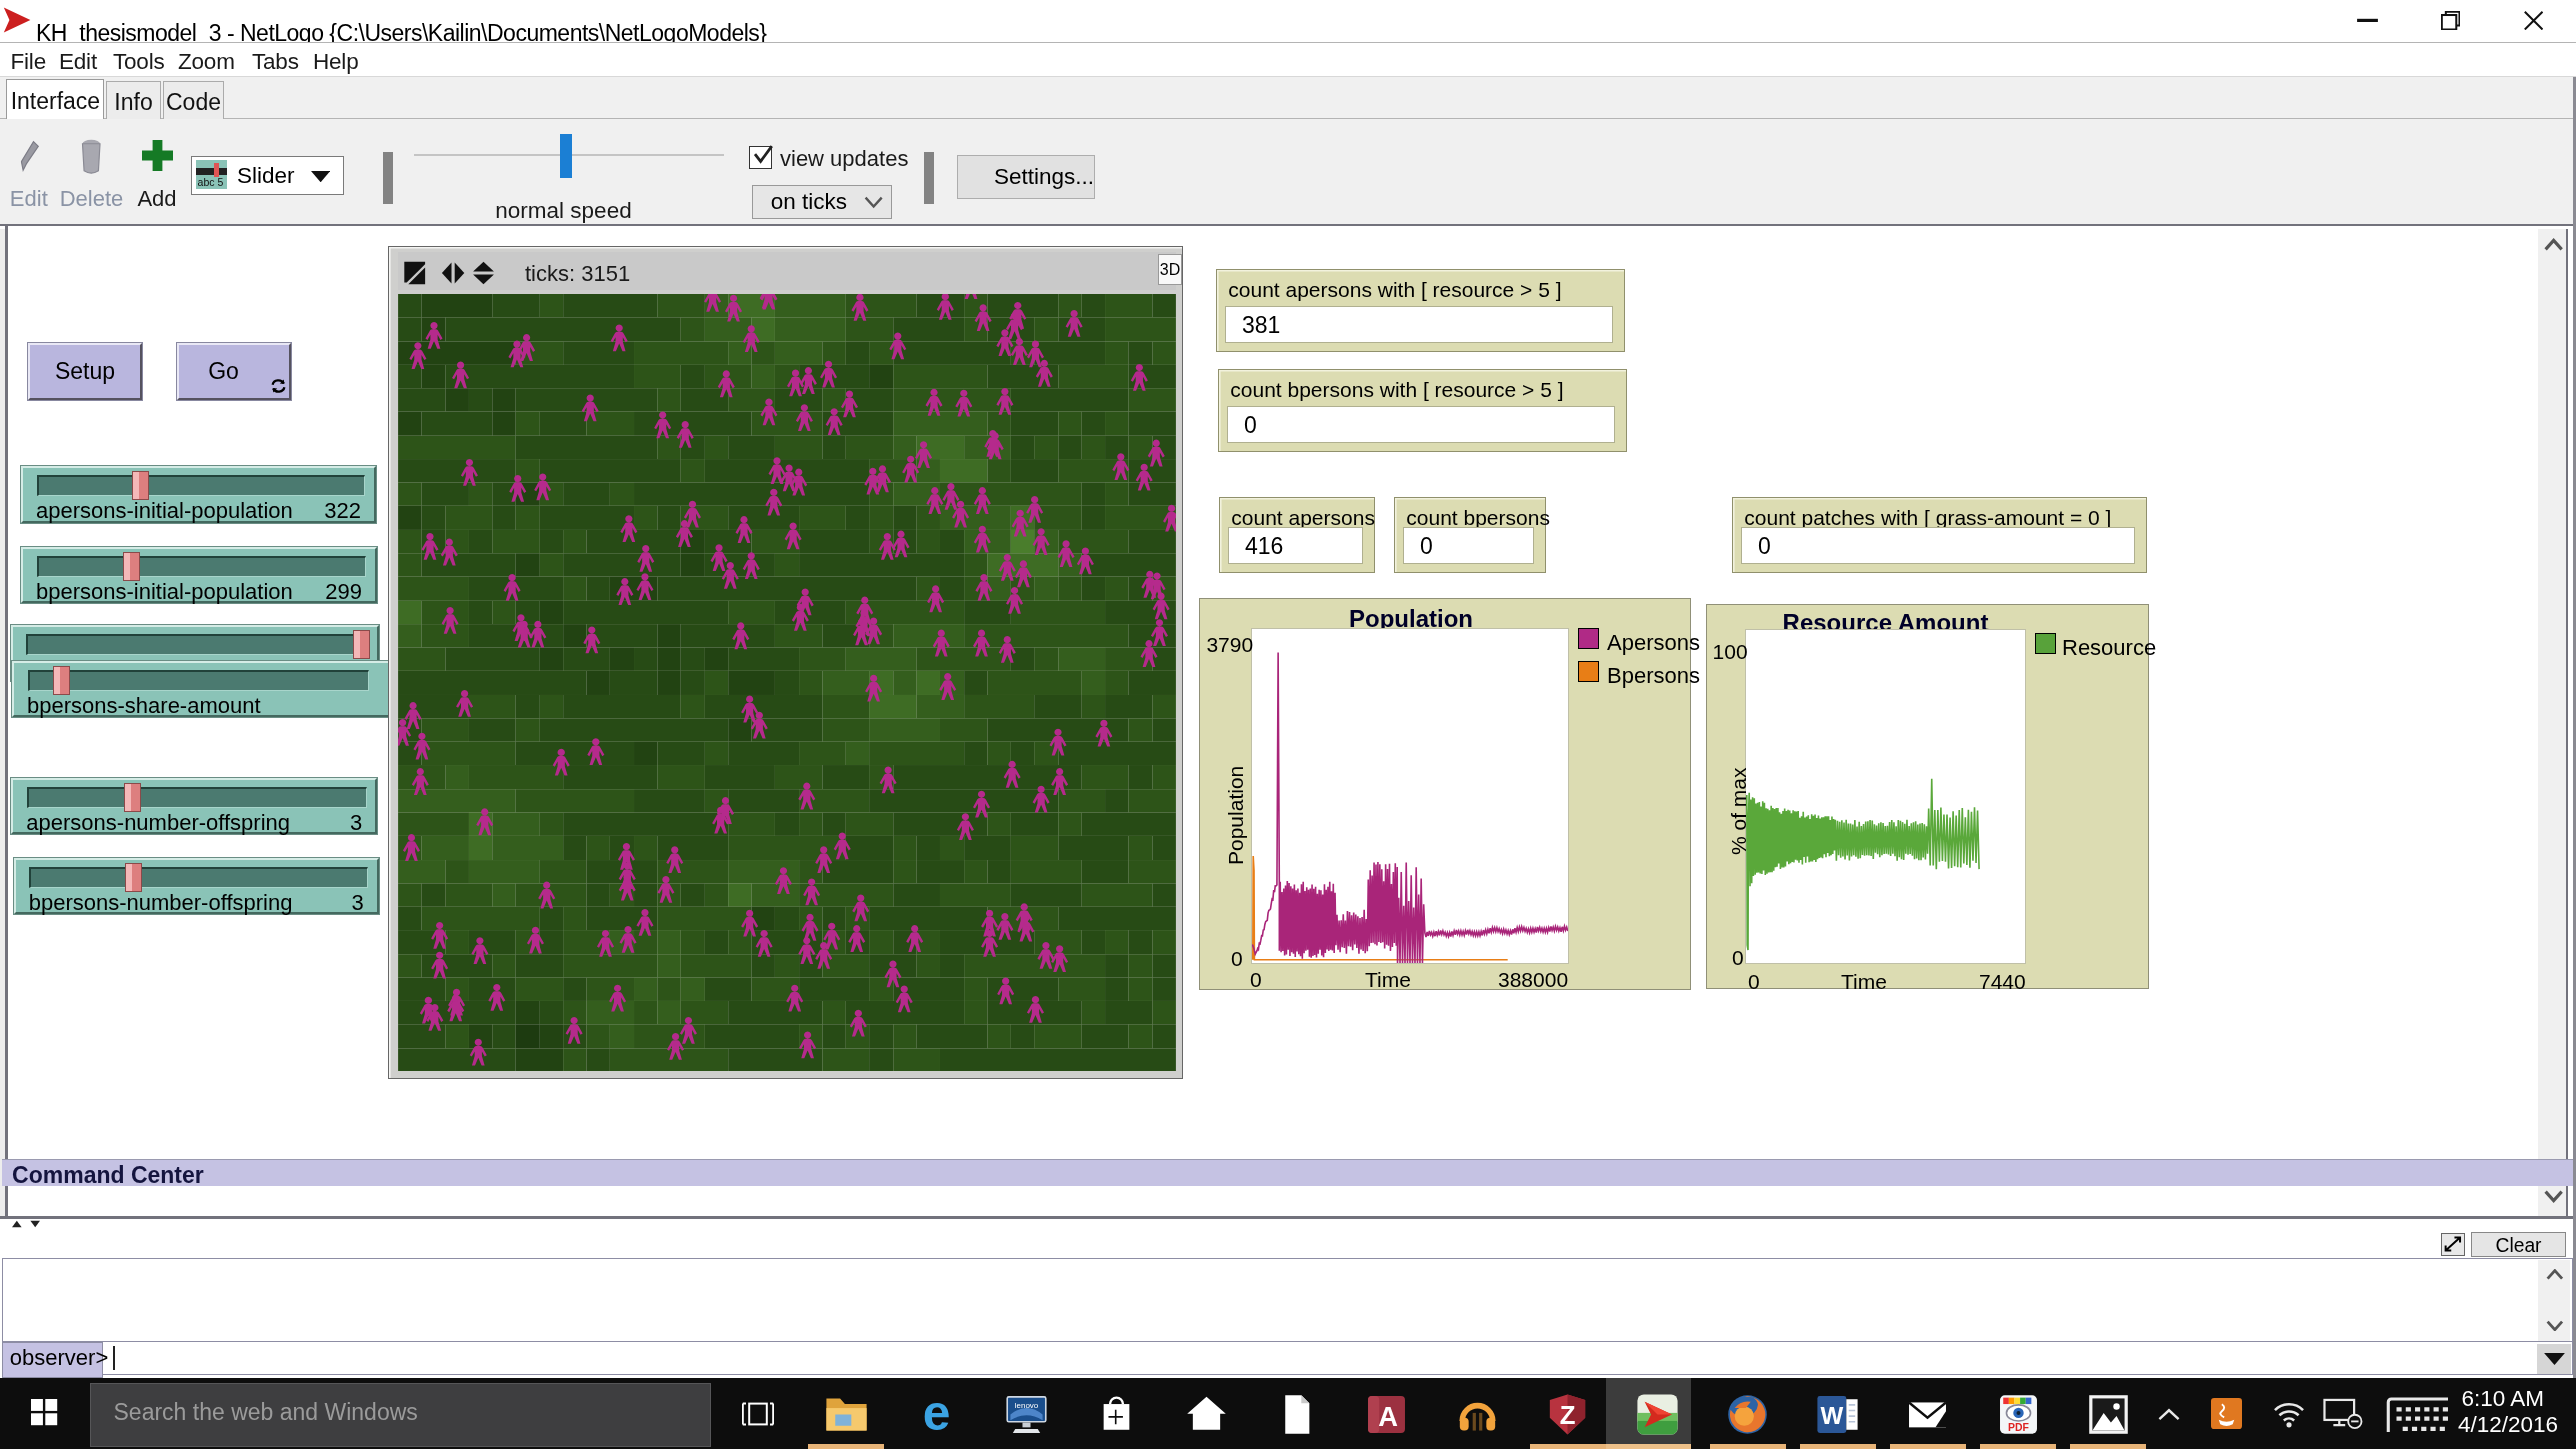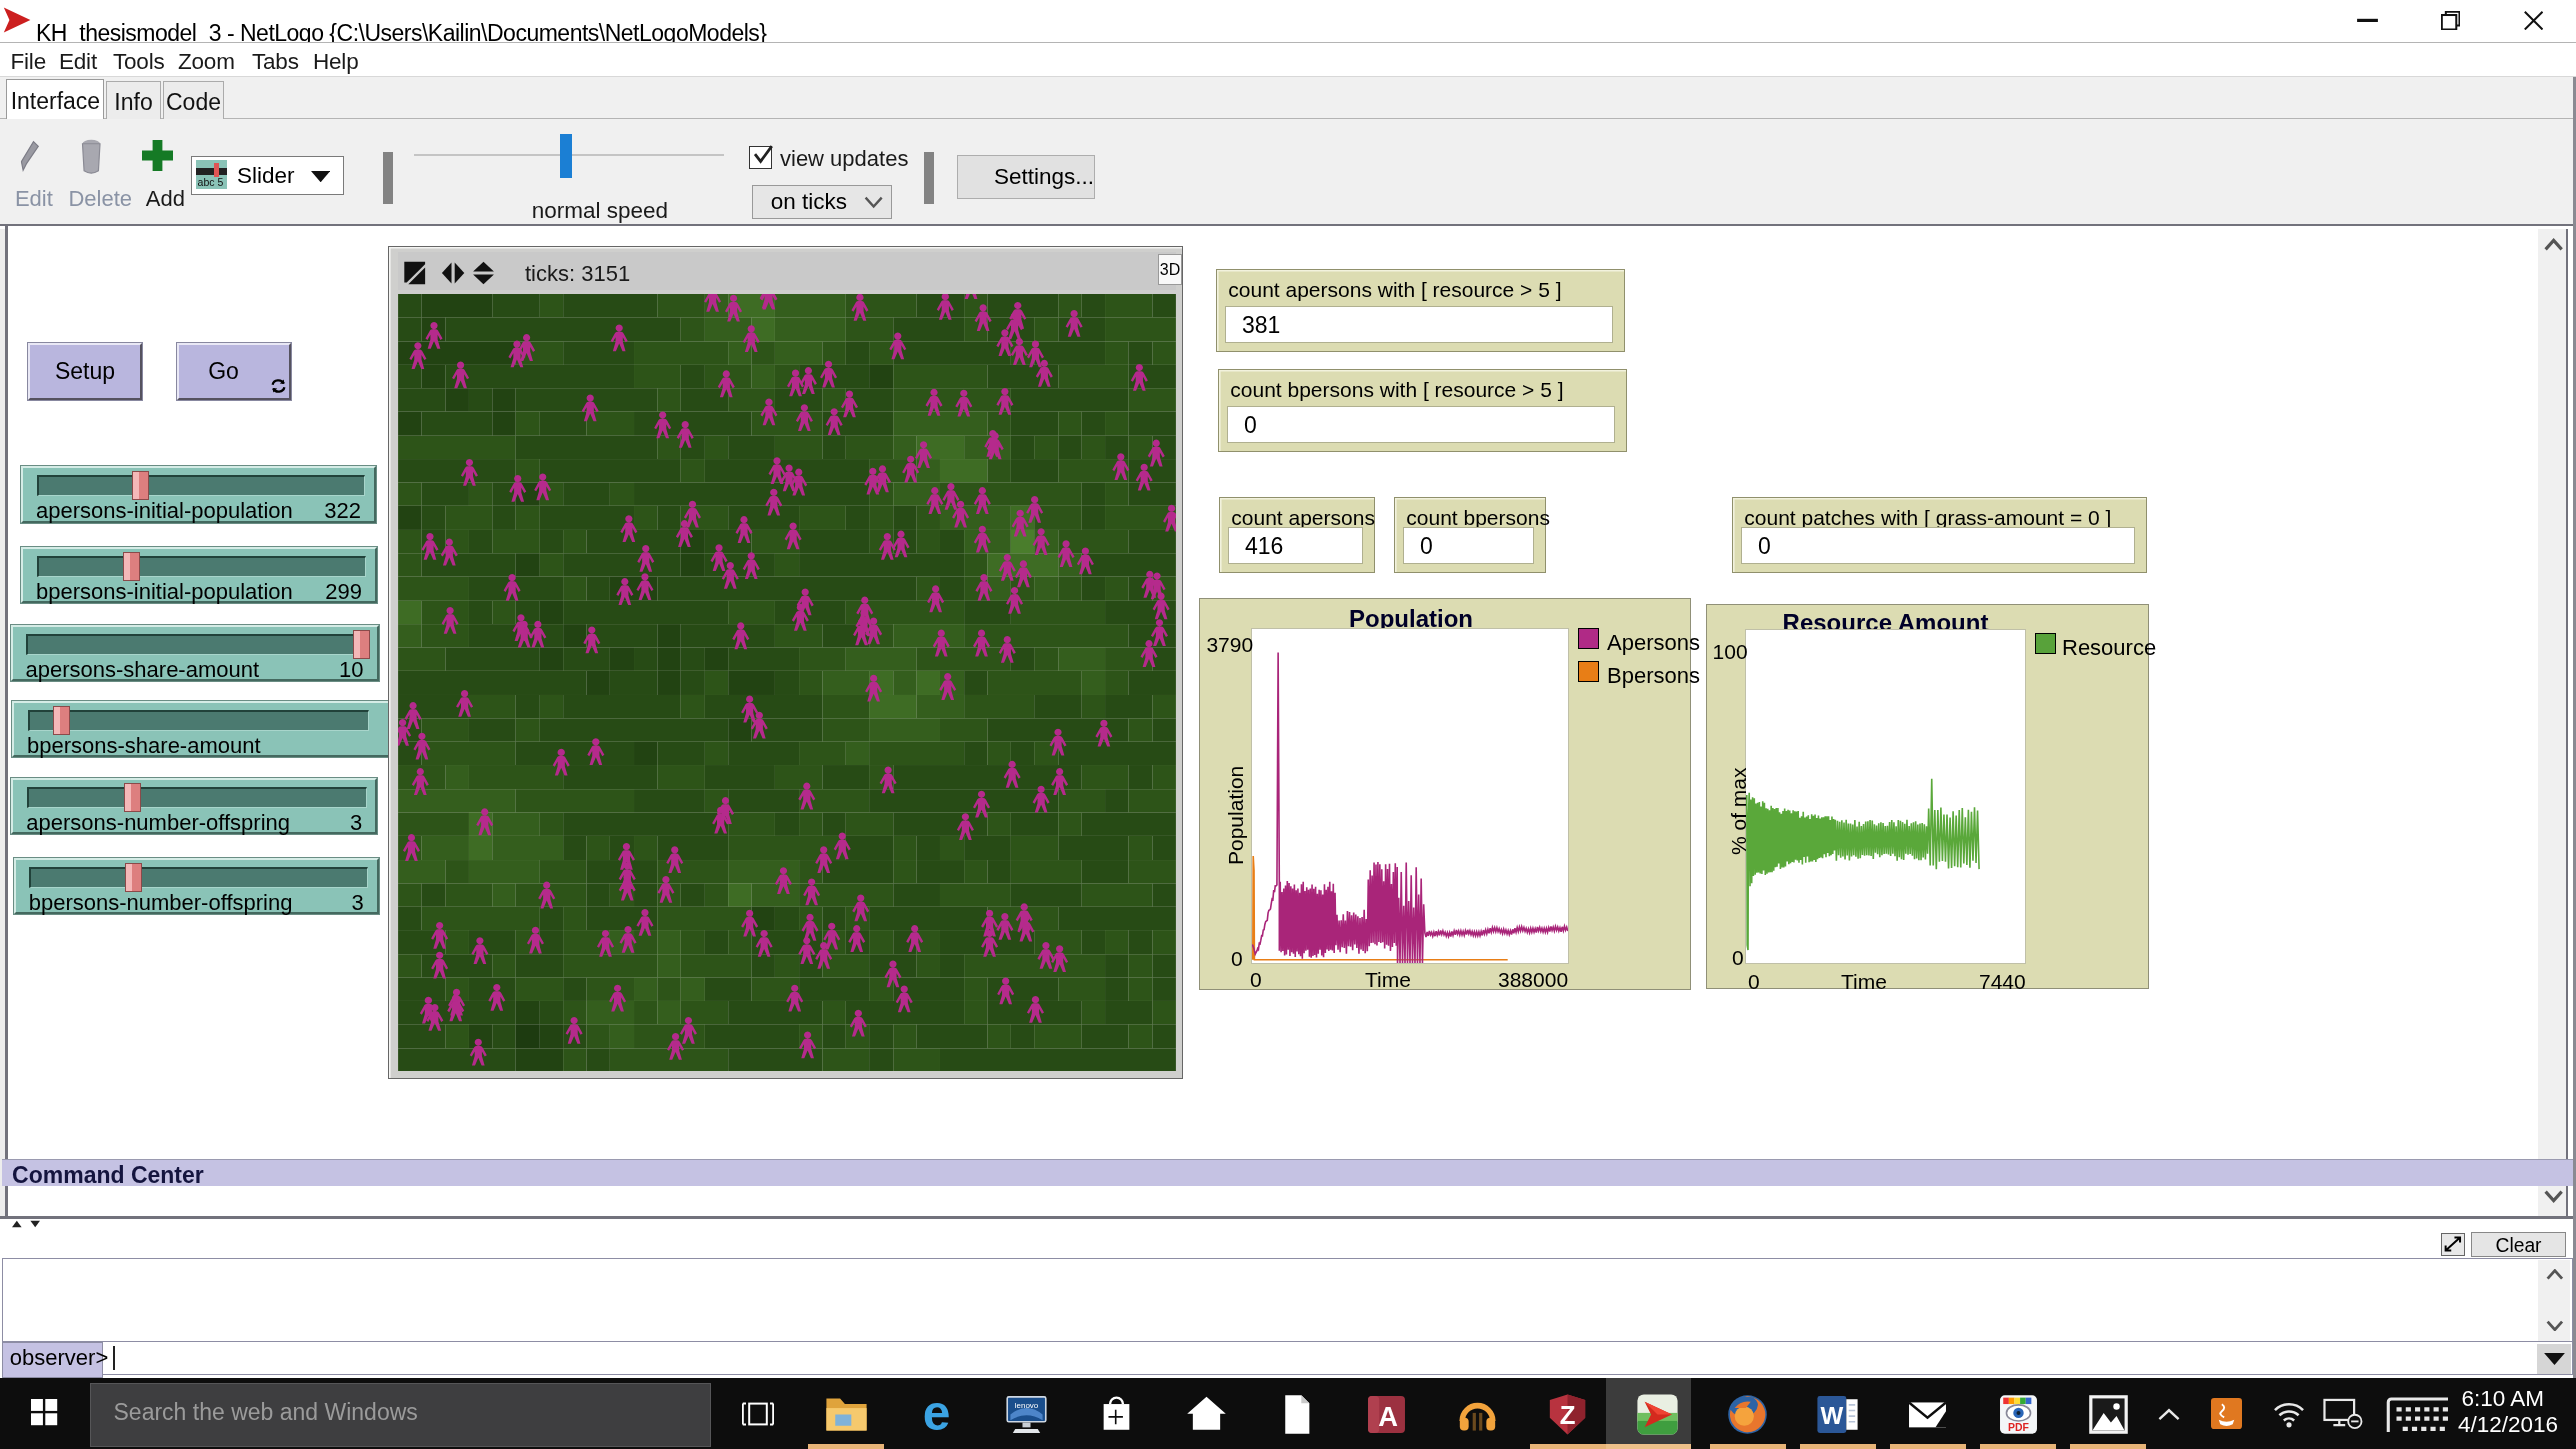--- a/index.html
+++ b/index.html
@@ -6,21 +6,21 @@
 .abs{position:absolute}
 #titlebar{left:0;top:0;width:2576px;height:42px;background:#fff}
 #title{left:36px;top:20px;font-size:23px;letter-spacing:-0.5px;color:#000}
 #menubar{left:0;top:42px;width:2576px;height:35px;background:#fff;border-top:0.8px solid #b4b4b4;border-bottom:0.8px solid #d8d8d8}
 .mi{position:absolute;top:6.4px;font-size:22.5px;letter-spacing:-0.2px;color:#1a1a1a}
 #tabbar{left:0;top:77px;width:2576px;height:42px;background:#f0f0f0;border-bottom:0.8px solid #b4b4b4}
 .tab{position:absolute;top:4px;height:38px;font-size:23px;color:#111;text-align:center;
  border:0.8px solid #ababab;border-bottom:none;background:#ececec;padding-top:7.2px}
 .tabsel{background:#fff;border-color:#9a9a9a;z-index:2;top:2.4px!important;height:40px!important}
 #toolbar{left:0;top:119px;width:2576px;height:107px;background:#f0f0f0;border-bottom:2.4px solid #72727c}
-.tbl{position:absolute;font-size:22px;color:#1a1a1a;text-align:right}
+.tbl{position:absolute;font-size:22px;color:#1a1a1a;text-align:center}
 .tbg{color:#8a93a5}
 .vsep{position:absolute;width:9.7px;height:52px;background:#838383}
 #canvas{left:4.8px;top:226px;width:2564px;height:992px;background:#fff;border-left:3.2px solid #72727c}
 .btn{position:absolute;background:#b9b6de;border-top:2.4px solid #e9e8f5;border-left:2.4px solid #e9e8f5;
  border-right:2.4px solid #55525f;border-bottom:2.4px solid #55525f;outline:0.8px solid #8888a0;
  font-size:23px;color:#000;display:flex;align-items:center;justify-content:center}
 .sl{position:absolute;background:#8ac3b7;border-top:2.4px solid #d5ece6;border-left:2.4px solid #d5ece6;
  border-right:2.4px solid #44695f;border-bottom:2.4px solid #44695f;outline:0.8px solid #6a8d84}
 .slg{position:absolute;height:21px;background:#4b7a70;border-top:2.4px solid #21423a;border-left:2.4px solid #21423a;
  border-right:1.6px solid #a8d5cb;border-bottom:1.6px solid #a8d5cb}
@@ -148,21 +148,21 @@
 <div class="slh" style="left:100px;top:3.2px"></div>
 <div class="sll">bpersons-initial-population</div>
     <div class="slv">299</div>
   </div>
 <div class="sl" style="left:10.5px;top:625px;width:368px;height:56px">
 <div class="slg" style="left:13.7px;top:7.2px;width:342px"></div>
 <div class="slh" style="left:340px;top:3.2px"></div>
 <div class="sll">apersons-share-amount</div>
     <div class="slv">10</div>
   </div>
-<div class="sl" style="left:12px;top:701px;width:439px;height:56px">
+<div class="sl" style="left:12px;top:661px;width:439px;height:56px">
 <div class="slg" style="left:13.7px;top:7.2px;width:341px"></div>
 <div class="slh" style="left:39px;top:3.2px"></div>
 <div class="sll">bpersons-share-amount</div>
     <div class="slv">1</div>
   </div>
 <div class="sl" style="left:11.3px;top:778px;width:366px;height:56px">
 <div class="slg" style="left:13.7px;top:7.2px;width:340px"></div>
 <div class="slh" style="left:111px;top:3.2px"></div>
 <div class="sll">apersons-number-offspring</div>
     <div class="slv">3</div>

